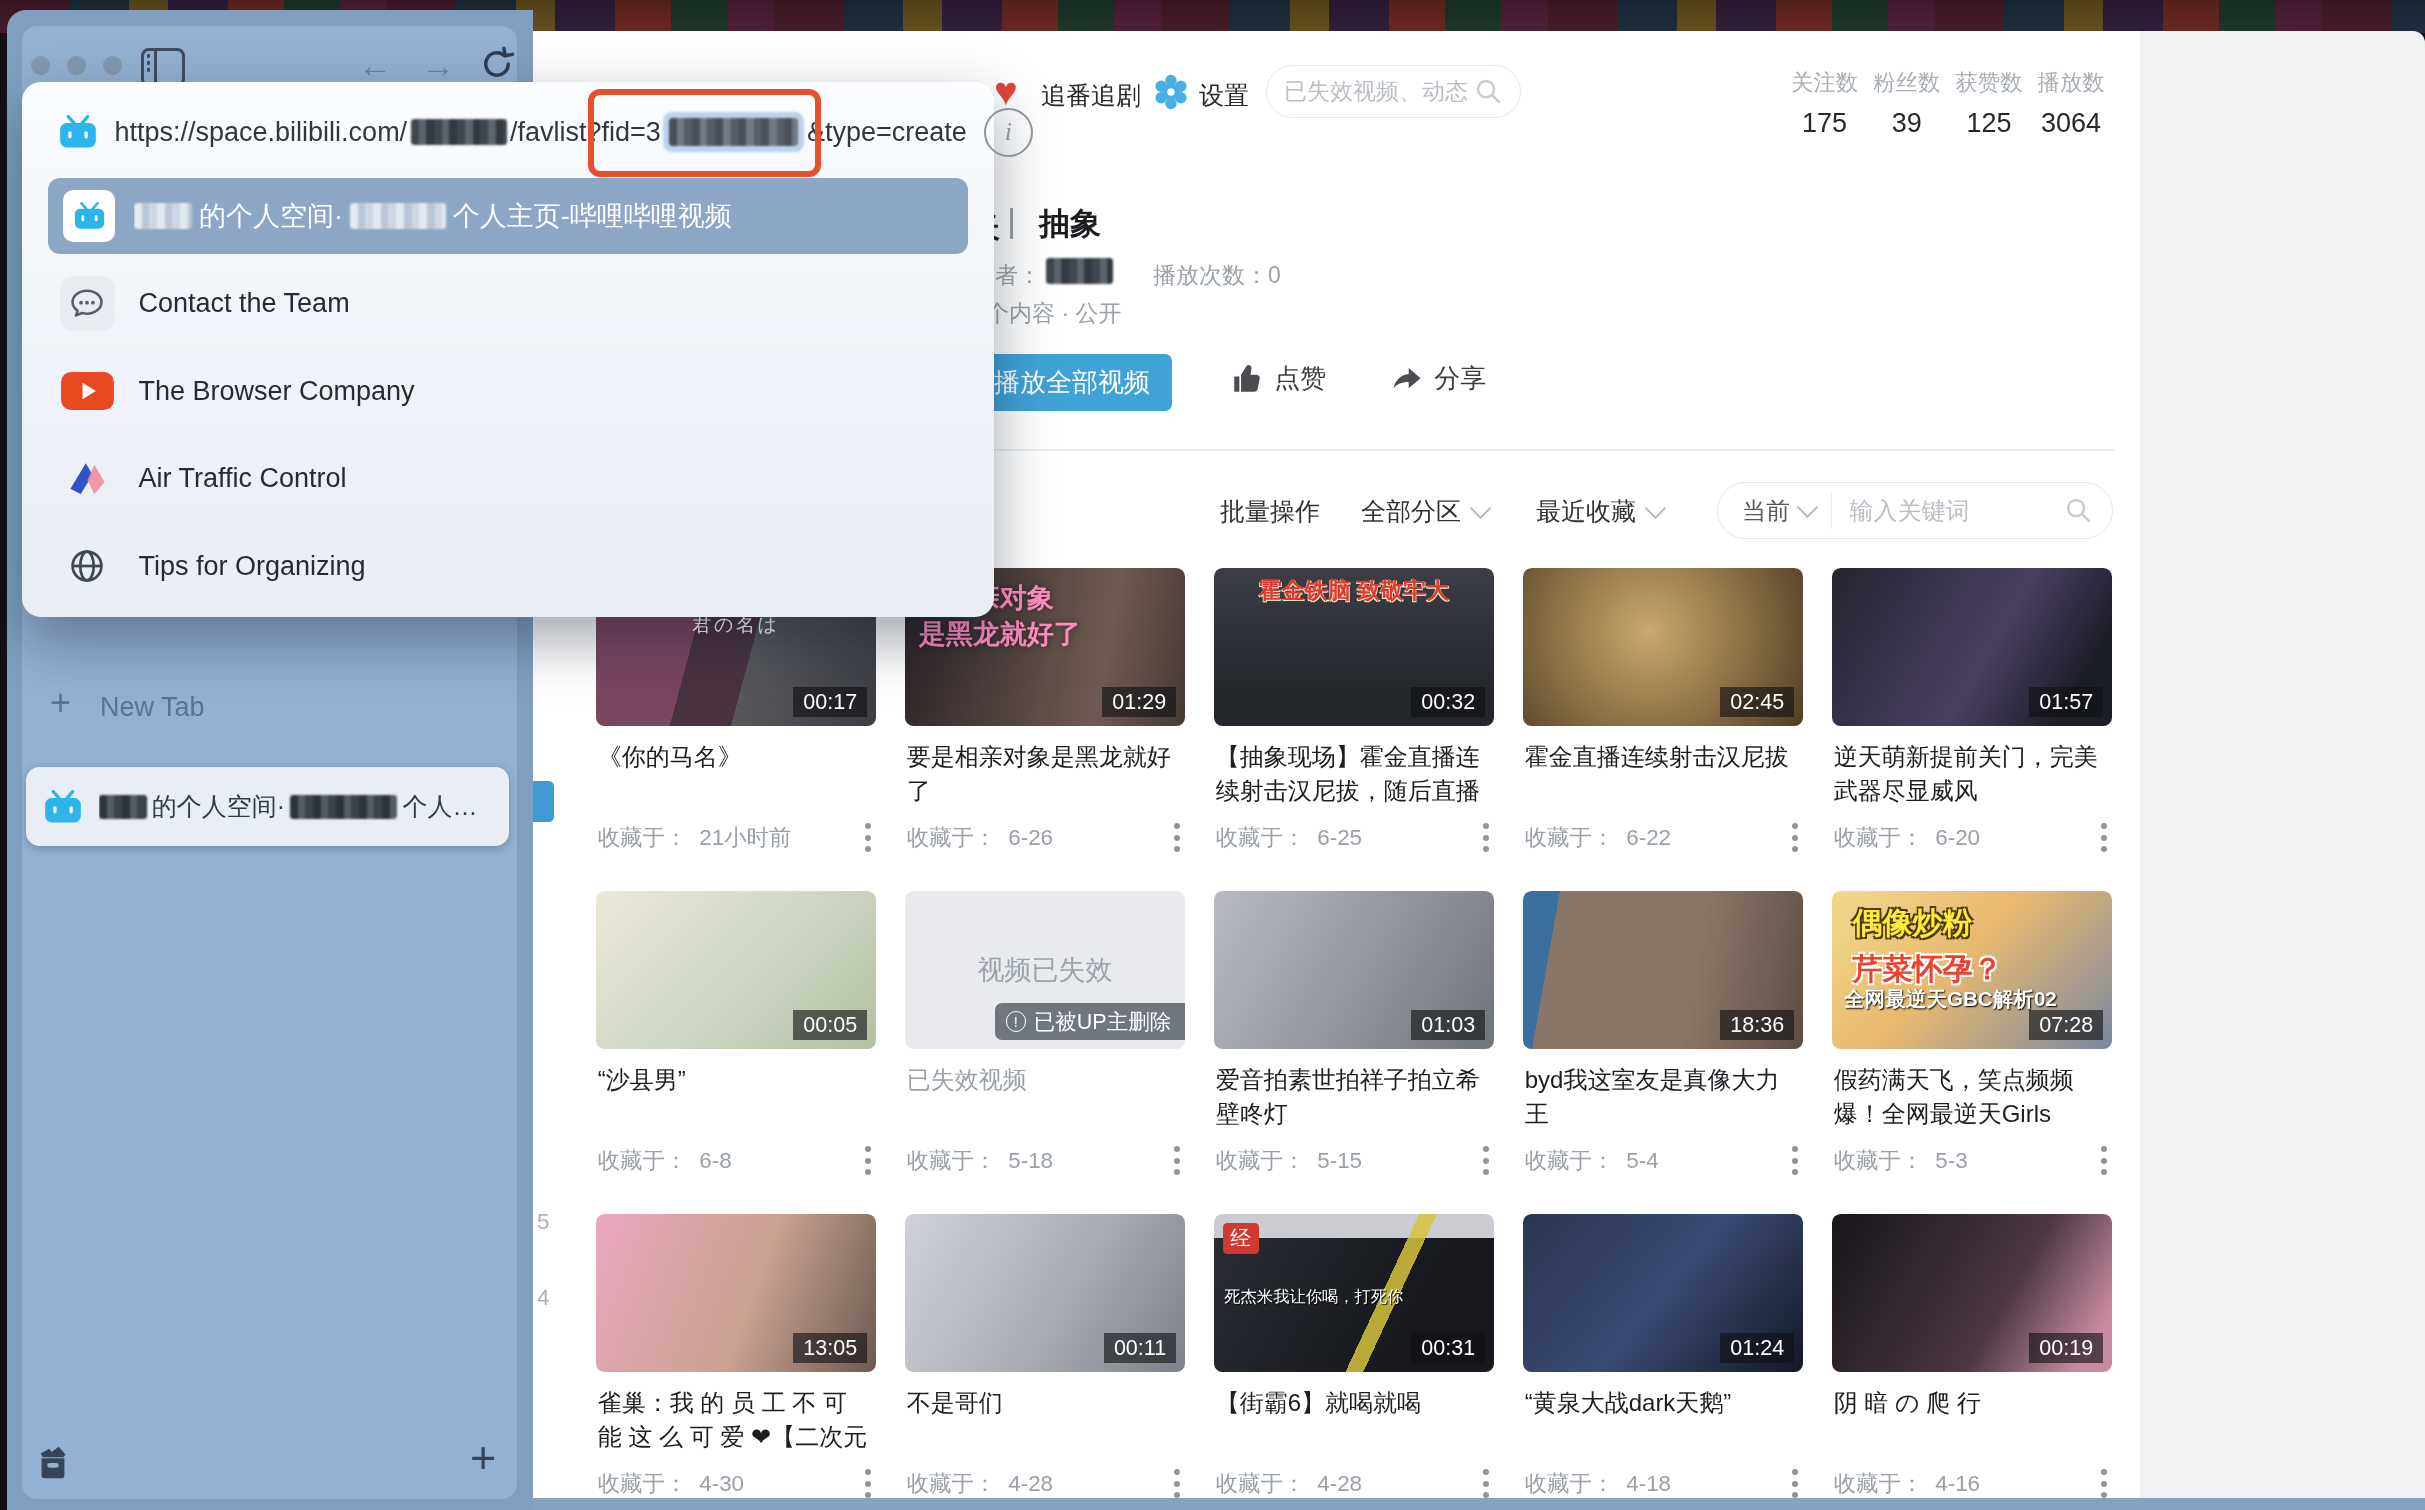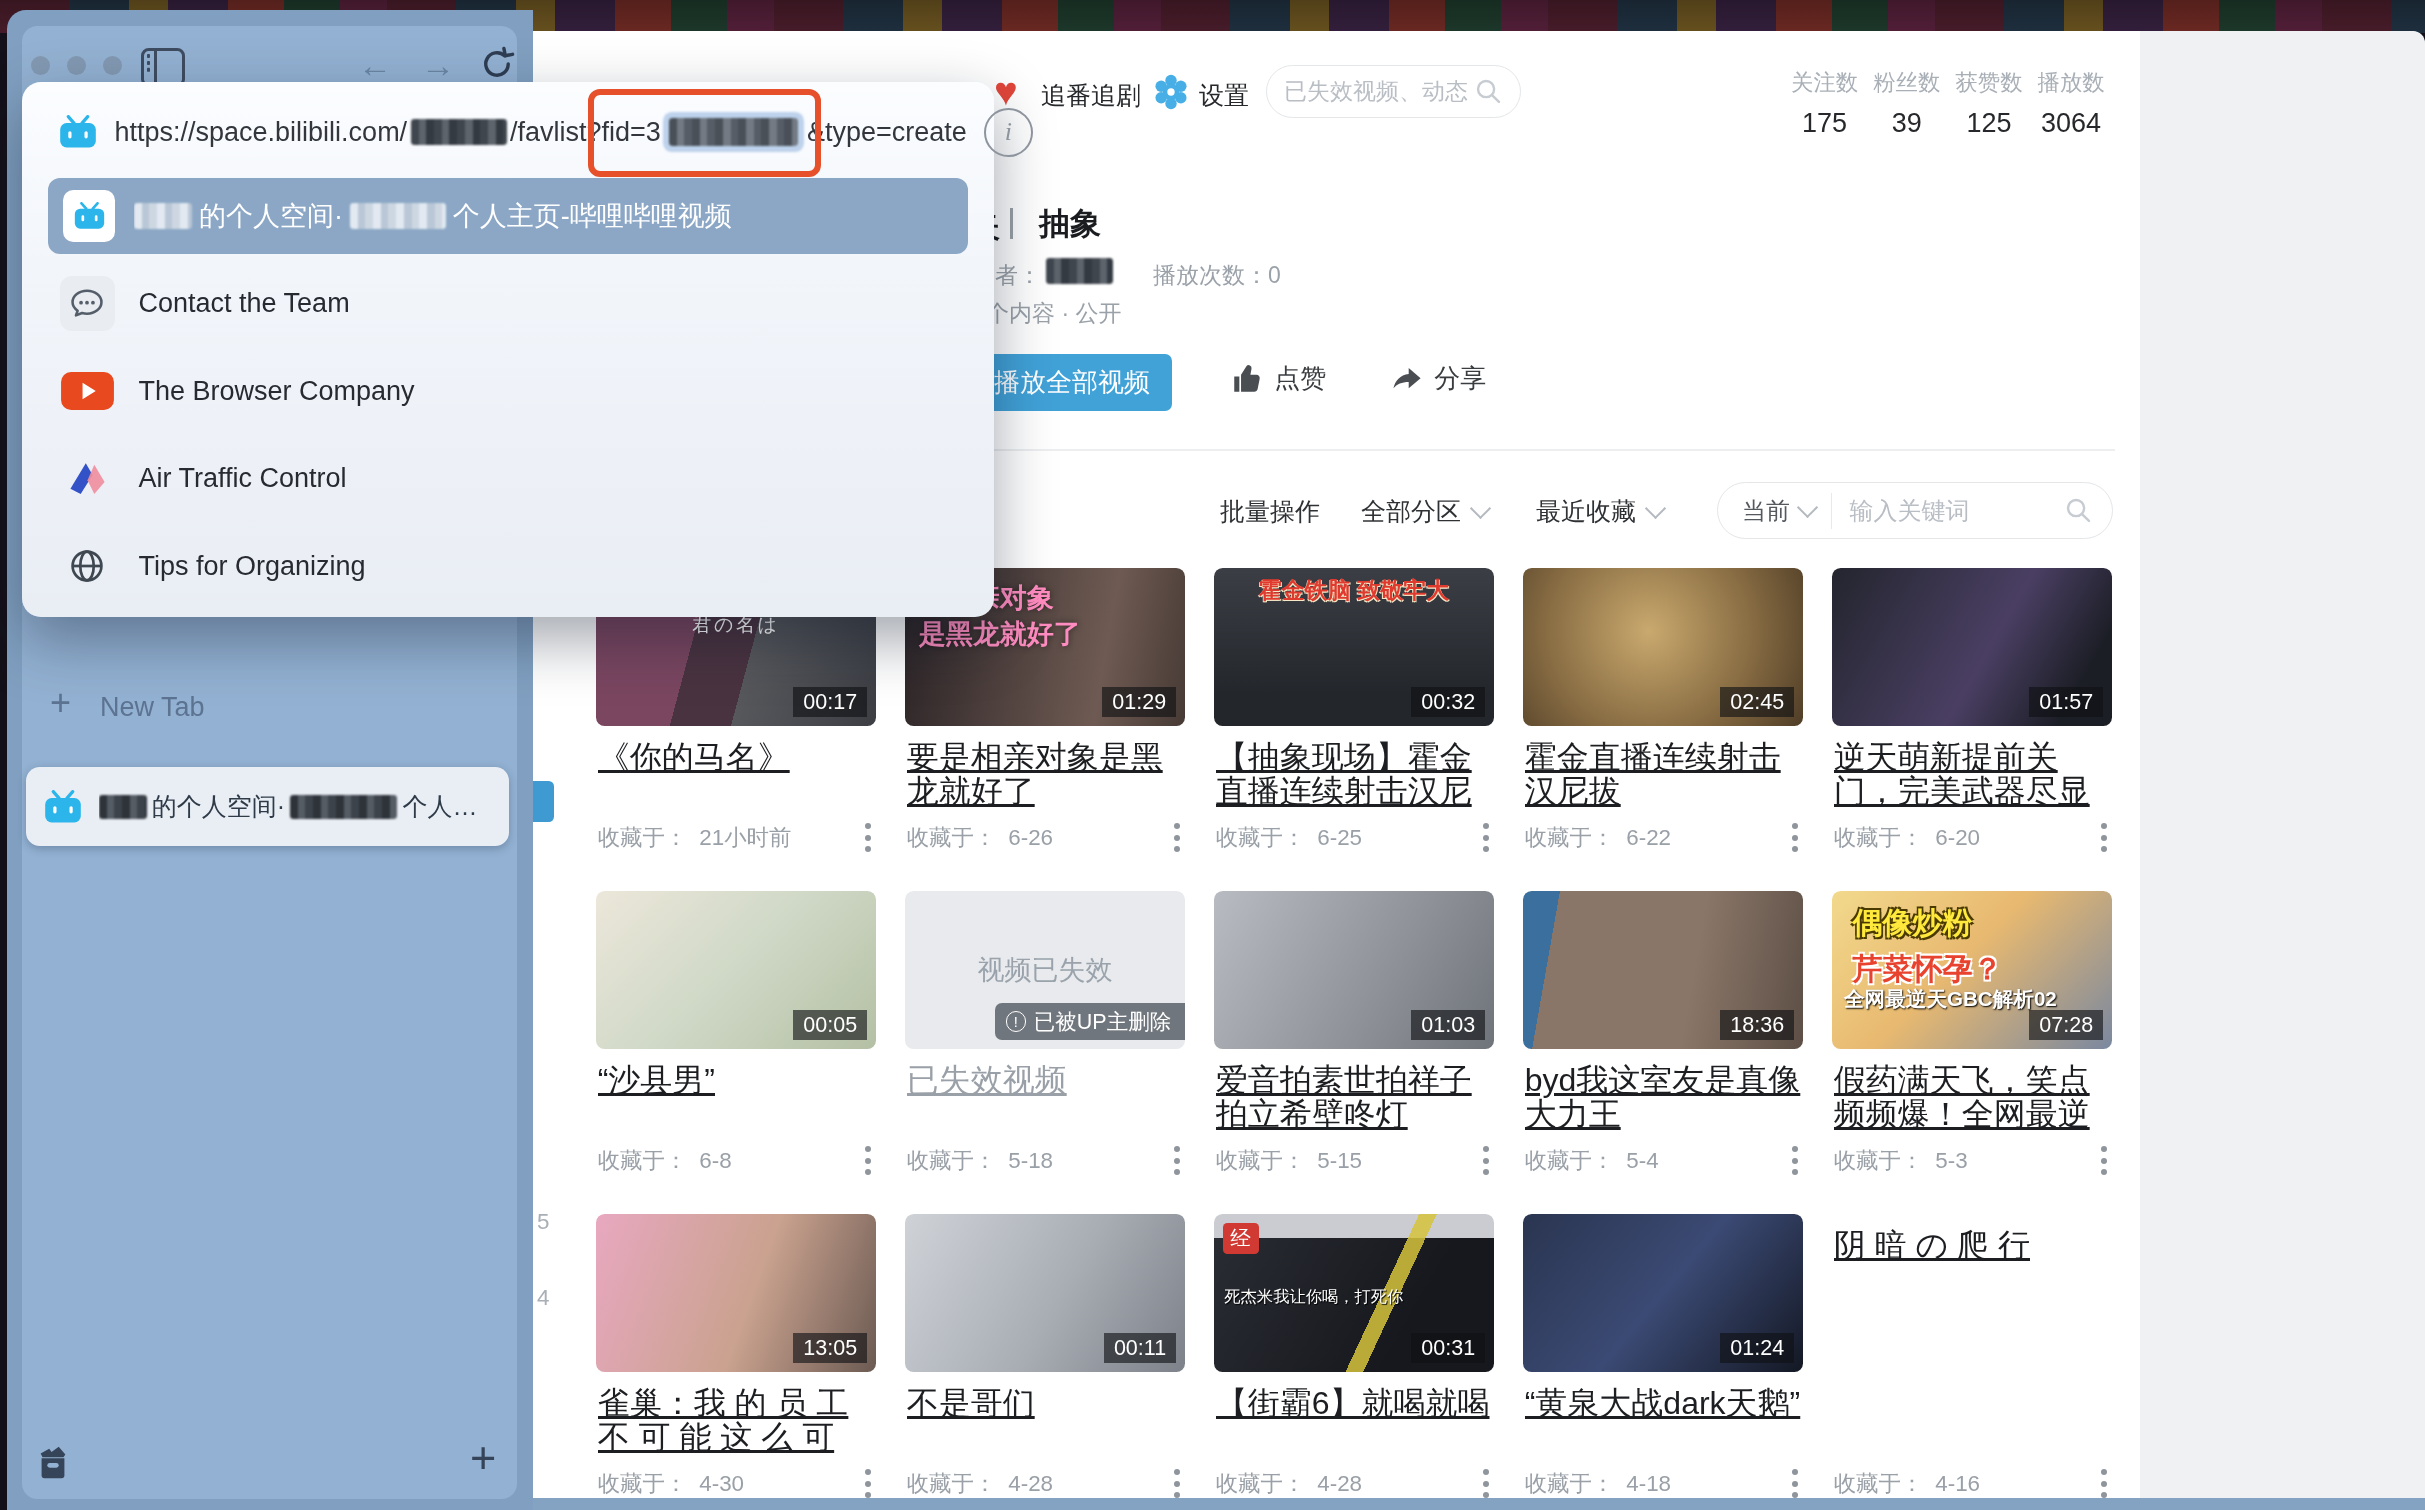--- a/index.html
+++ b/index.html
@@ -77,21 +77,21 @@
   .kwpill .kwph{margin-left:17px;font-size:24px;color:#b9bec5;}
   .kwpill svg{margin-left:auto;margin-right:19px;}
 
   
   .grid{left:596px;top:568px;width:1519px;display:grid;grid-template-columns:repeat(5,280px);
     column-gap:29px;grid-auto-rows:323px;}
   .card{position:relative;width:280px;height:323px;}
   .thumb{position:relative;width:280px;height:158px;border-radius:8.6px;overflow:hidden;background:#555;}
   .dur{position:absolute;right:8.6px;bottom:8.6px;background:rgba(14,16,20,.62);color:#fff;font-size:21.5px;
     padding:2.6px 10.3px;border-radius:0;}
-  .vtitle{margin:13.8px 1.7px 0;font-size:32px;line-height:34px;color:#1c1e21;height:69px;overflow:hidden;text-decoration:underline;}
+  .vtitle{margin:13.8px 1.7px 0;font-size:24px;line-height:34px;color:#1c1e21;height:69px;overflow:hidden;}
   .vtitle.muted{color:#9aa0a7;}
   .vmeta{position:absolute;left:1.7px;top:252px;width:277px;display:flex;align-items:center;
     font-size:22.4px;color:#9aa0a7;gap:12px;}
   .kb{margin-left:auto;display:flex;flex-direction:column;gap:5.2px;padding:3.4px;cursor:pointer;}
   .kb i{width:6px;height:6px;border-radius:50%;background:#8f959c;}
 
   .ov{position:absolute;white-space:nowrap;}
   .ov-yourname{left:50%;top:36%;transform:translate(-50%,-50%);color:#fff;font-size:19px;letter-spacing:2.6px;}
   .ov-pink1{left:13.8px;top:12px;font-size:27px;font-weight:700;color:#ff8cc0;text-shadow:0 0 6.9px rgba(0,0,0,.5);}
   .ov-pink2{left:13.8px;top:48px;font-size:27px;font-weight:700;color:#ff8cc0;text-shadow:0 0 6.9px rgba(0,0,0,.5);}
@@ -488,20 +488,23 @@
           <span>收藏于：</span>
           <span>4-18</span>
           <span class="kb">
             <i></i>
             <i></i>
             <i></i>
           </span>
         </div>
       </article>
       <article class="card">
+        <div class="thumb t15">
+          <span class="dur">00:19</span>
+        </div>
         <h3 class="vtitle" style="font-weight: 400; margin: 13.8px 1.7px 0px;">阴 暗 の 爬 行</h3>
         <div class="vmeta">
           <span>收藏于：</span>
           <span>4-16</span>
           <span class="kb">
             <i></i>
             <i></i>
             <i></i>
           </span>
         </div>

